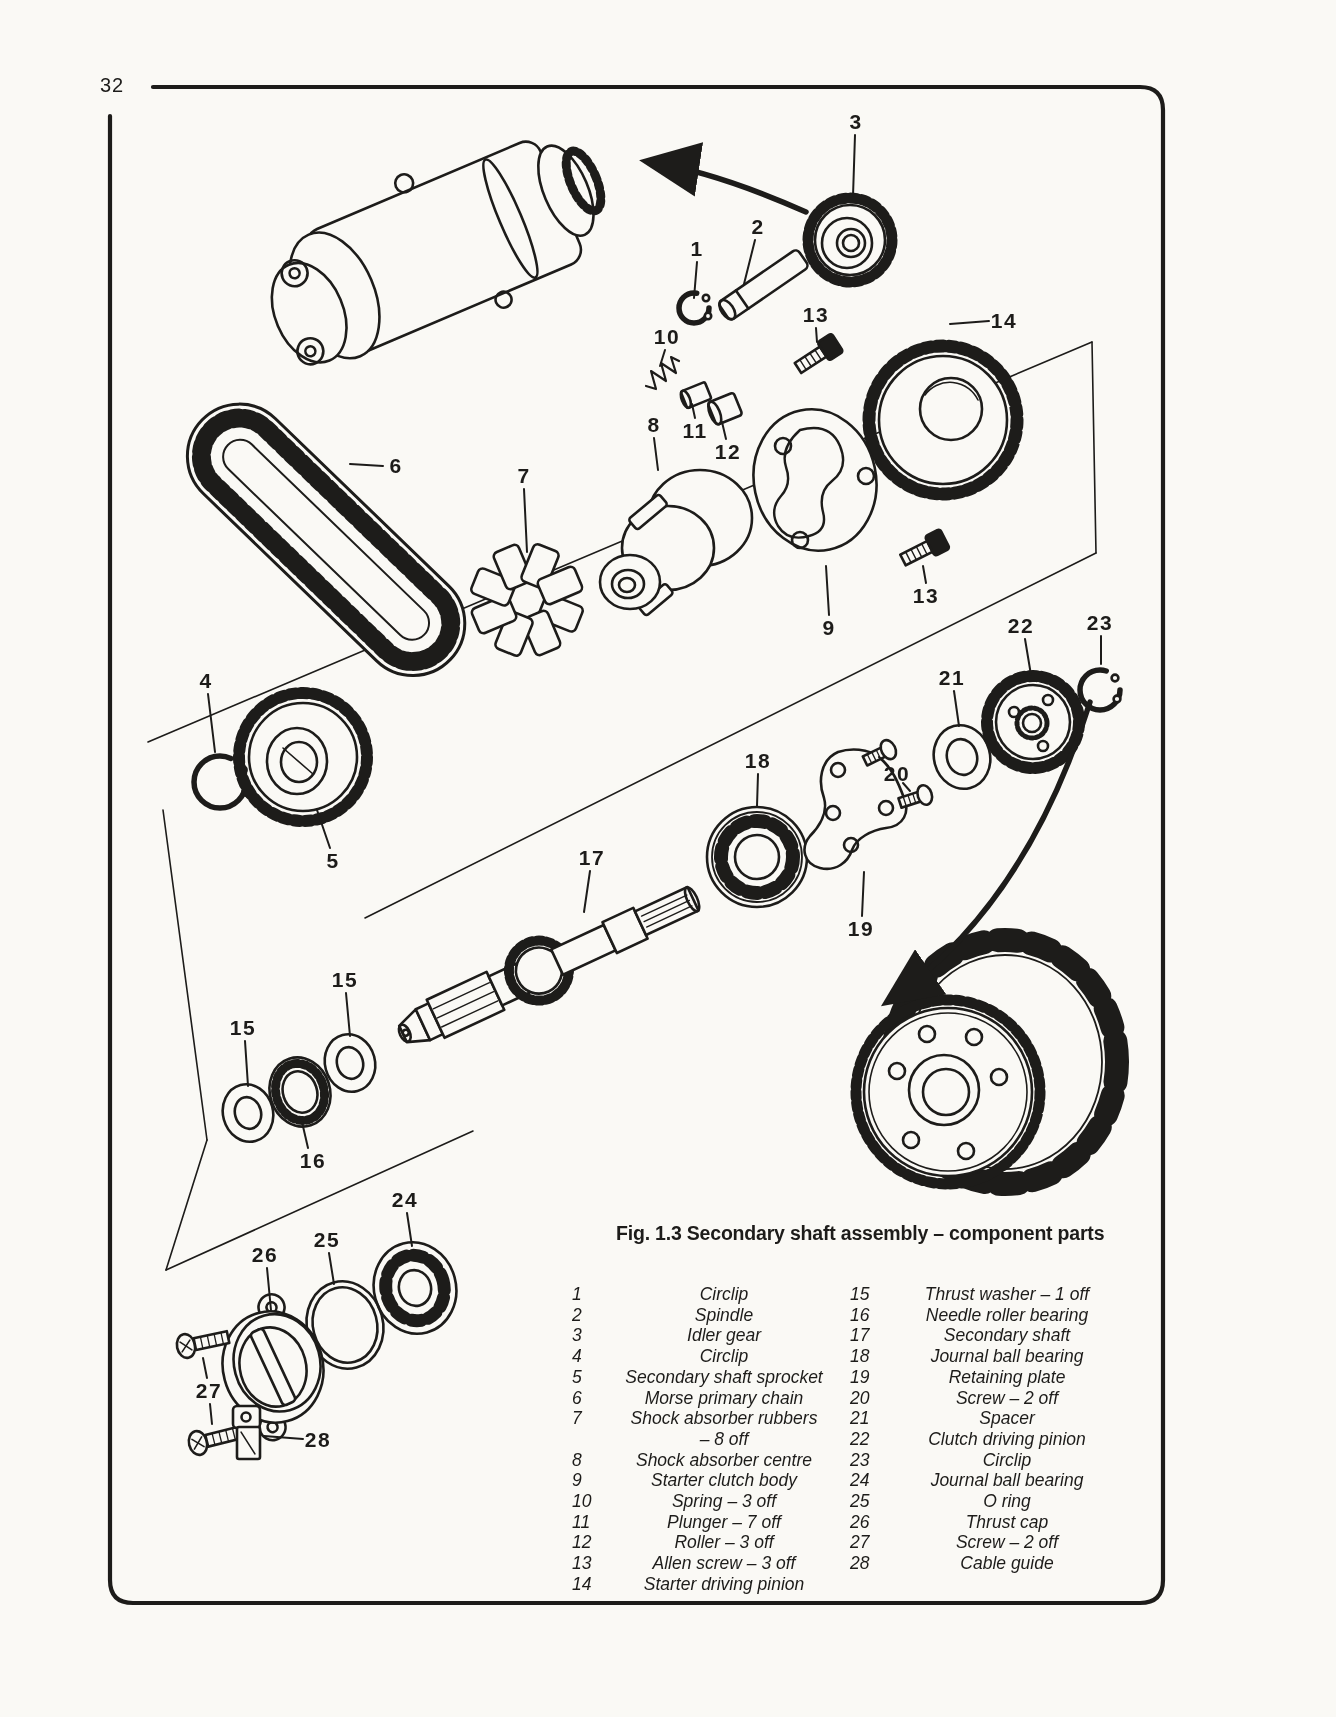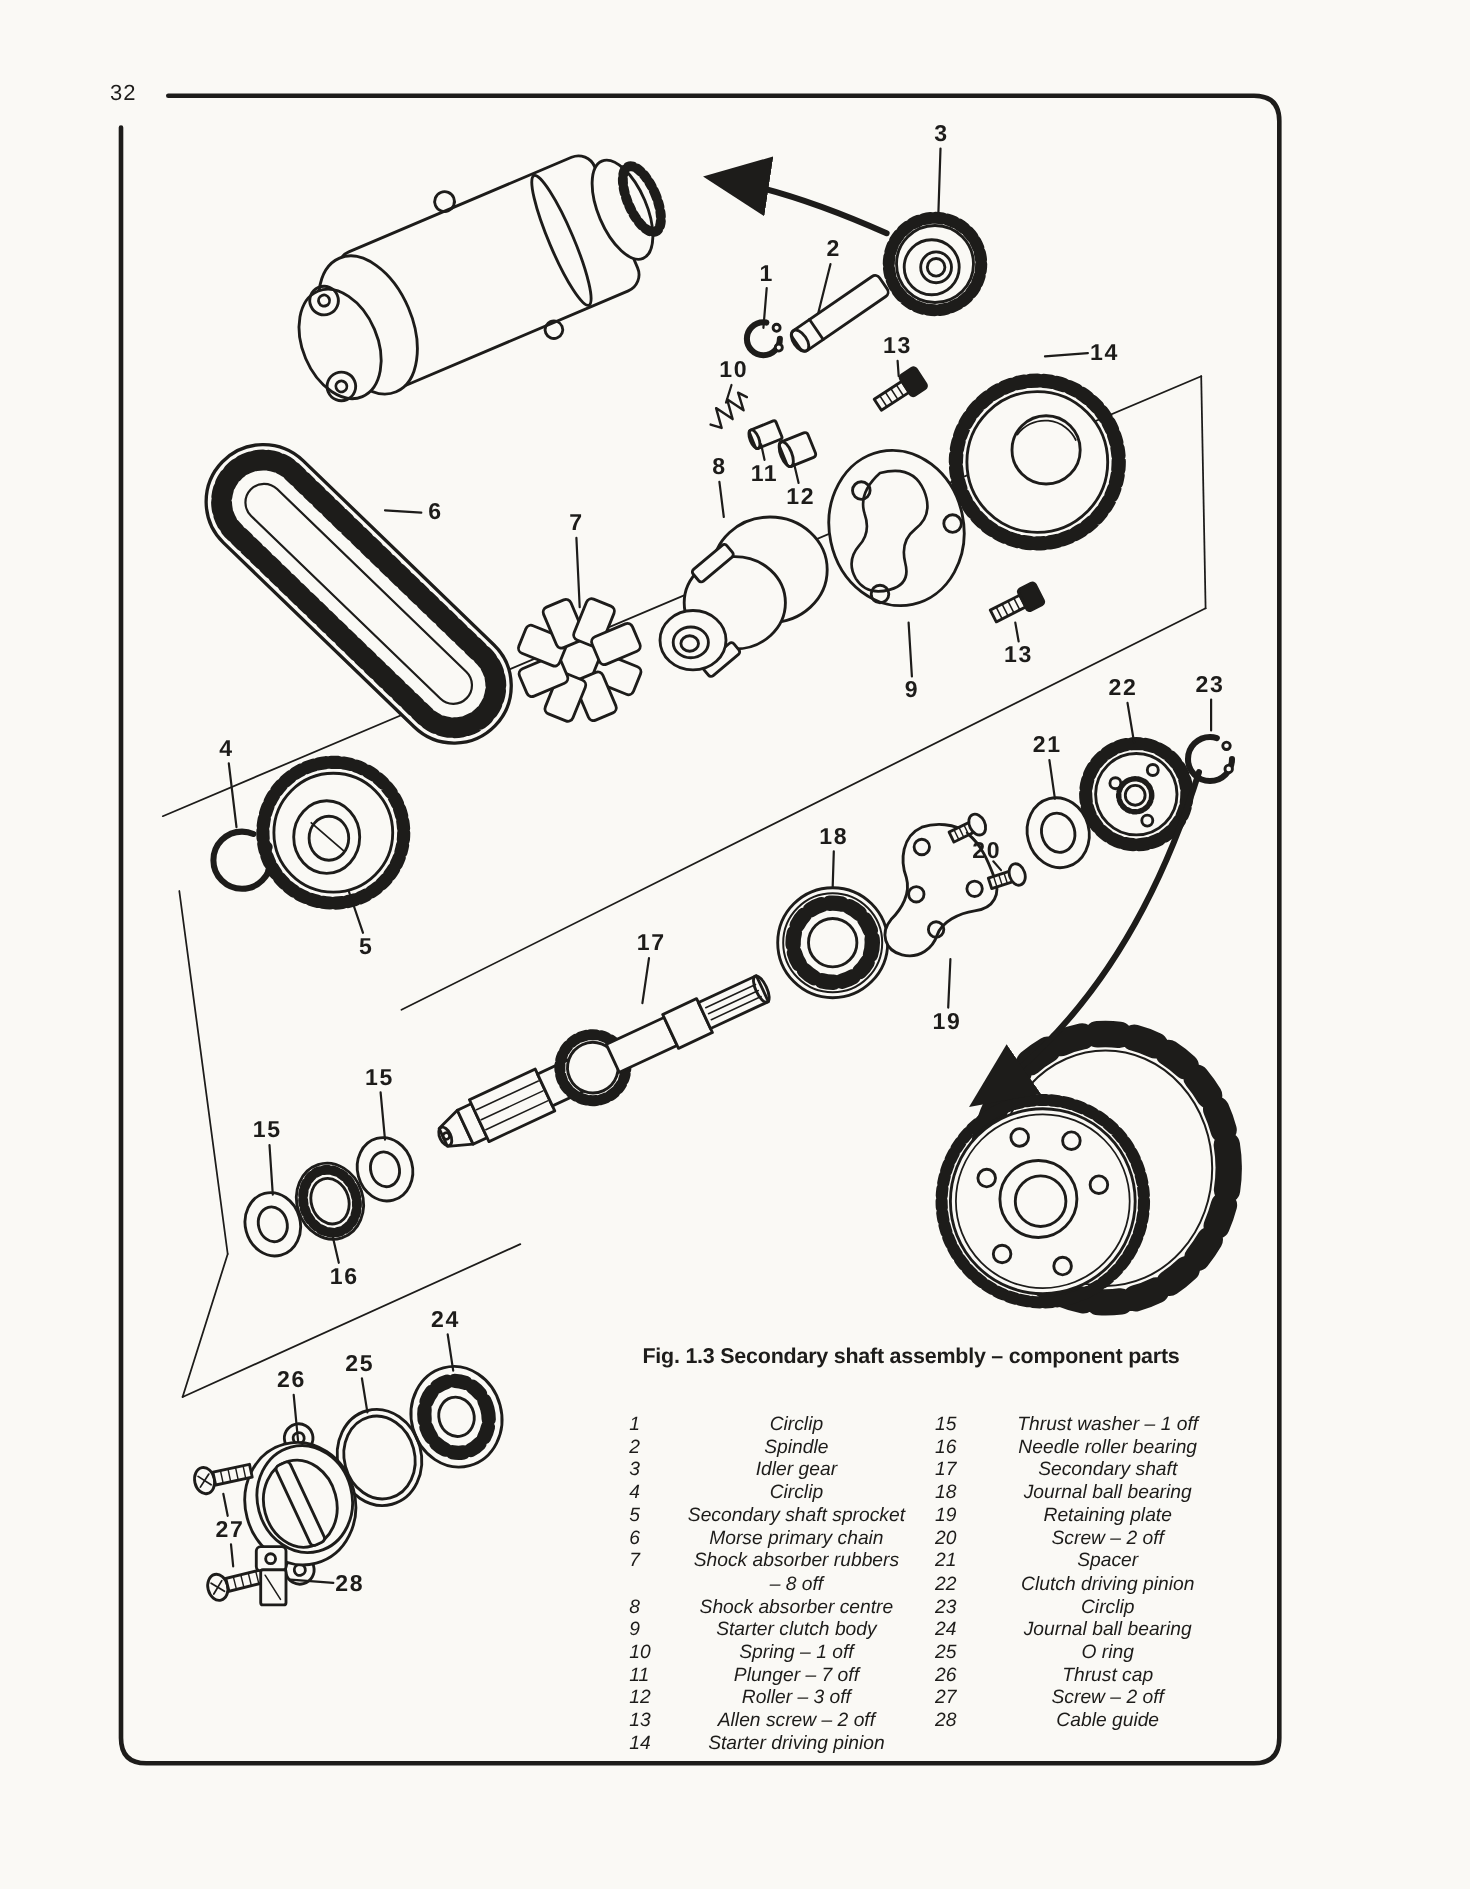--- a/index.html
+++ b/index.html
@@ -8,21 +8,21 @@
     background:#faf9f5;
     font-family:"Liberation Sans", sans-serif;
     color:#1d1c1a;overflow:hidden;
   }
   .page-number{
     position:absolute;left:100px;top:74px;
     font-size:20px;font-weight:normal;letter-spacing:1px;
   }
   svg.art{position:absolute;left:0;top:0;}
   .caption{
-    position:absolute;left:584px;top:1222px;width:470px;
+    position:absolute;left:616px;top:1222px;width:470px;
     font-size:19.5px;font-weight:bold;letter-spacing:-0.2px;
     white-space:nowrap;
   }
   .parts-column{
     position:absolute;top:1284px;
     font-style:italic;font-size:17.5px;line-height:20.7px;
   }
   .parts-column.left{left:572px;width:270px;}
   .parts-column.right{left:850px;width:280px;}
   .part-row{display:flex;}
@@ -460,33 +460,33 @@
     <div class="part-row">
       <span class="part-num">8</span>
       <span class="part-label">Shock absorber centre</span>
     </div>
     <div class="part-row">
       <span class="part-num">9</span>
       <span class="part-label">Starter clutch body</span>
     </div>
     <div class="part-row">
       <span class="part-num">10</span>
-      <span class="part-label">Spring – 1 off</span>
+      <span class="part-label">Spring – 3 off</span>
     </div>
     <div class="part-row">
       <span class="part-num">11</span>
       <span class="part-label">Plunger – 7 off</span>
     </div>
     <div class="part-row">
       <span class="part-num">12</span>
       <span class="part-label">Roller – 3 off</span>
     </div>
     <div class="part-row">
       <span class="part-num">13</span>
-      <span class="part-label">Allen screw – 2 off</span>
+      <span class="part-label">Allen screw – 3 off</span>
     </div>
     <div class="part-row">
       <span class="part-num">14</span>
       <span class="part-label">Starter driving pinion</span>
     </div>
   </div>
 <div class="parts-column right">
     <div class="part-row">
       <span class="part-num">15</span>
       <span class="part-label">Thrust washer – 1 off</span>

